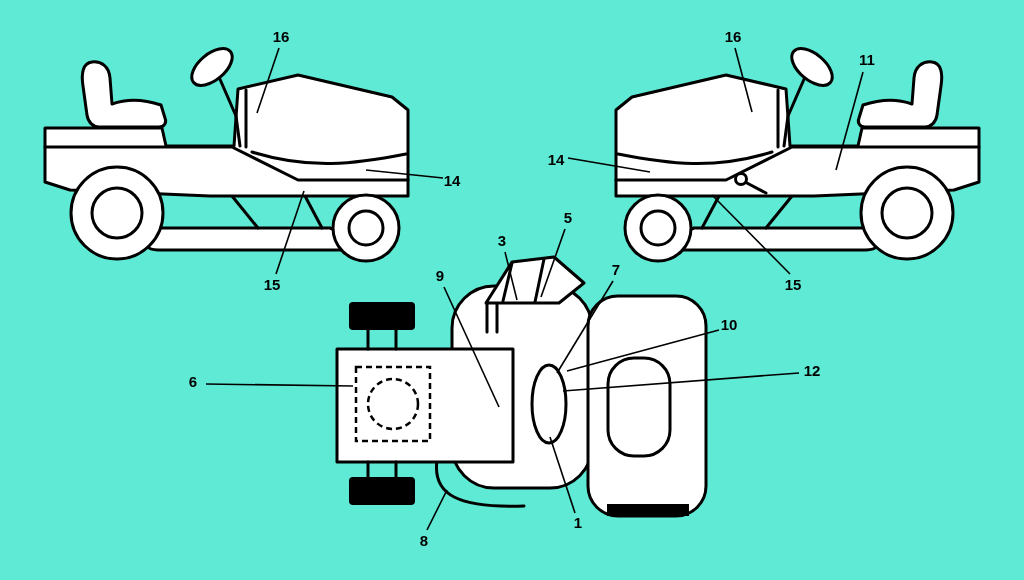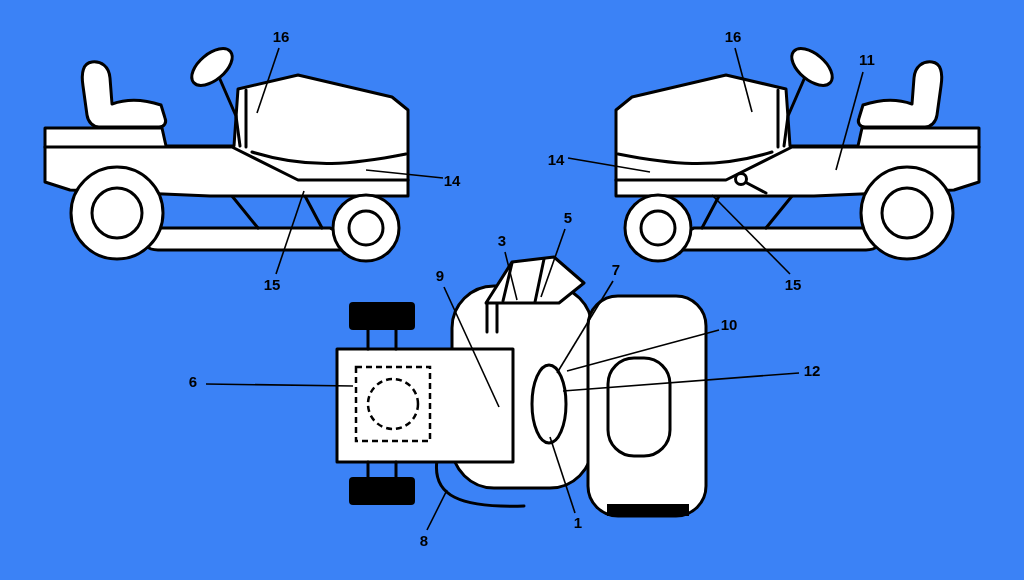--- a/index.html
+++ b/index.html
@@ -1,16 +1,16 @@
 <!DOCTYPE html>
 <html><head>
 <meta charset="utf-8">
 <style>
   html,body{margin:0;padding:0;background:#ffffff;}
-  .stage{position:relative;width:1024px;height:580px;background:#3b82f6;overflow:hidden;}
+  .stage{position:relative;width:1024px;height:580px;background:#5eead4;overflow:hidden;}
   svg{display:block;}
   .ln{fill:#ffffff;stroke:#000000;stroke-width:3;stroke-linejoin:round;stroke-linecap:round;}
   .nf{fill:none;}
   .leader{stroke:#000000;stroke-width:1.6;fill:none;}
   .callout{font-family:"Liberation Sans",sans-serif;font-weight:bold;font-size:15px;fill:#000000;text-anchor:middle;}
 </style>
 </head>
 <body>
 
 <div class="stage">

